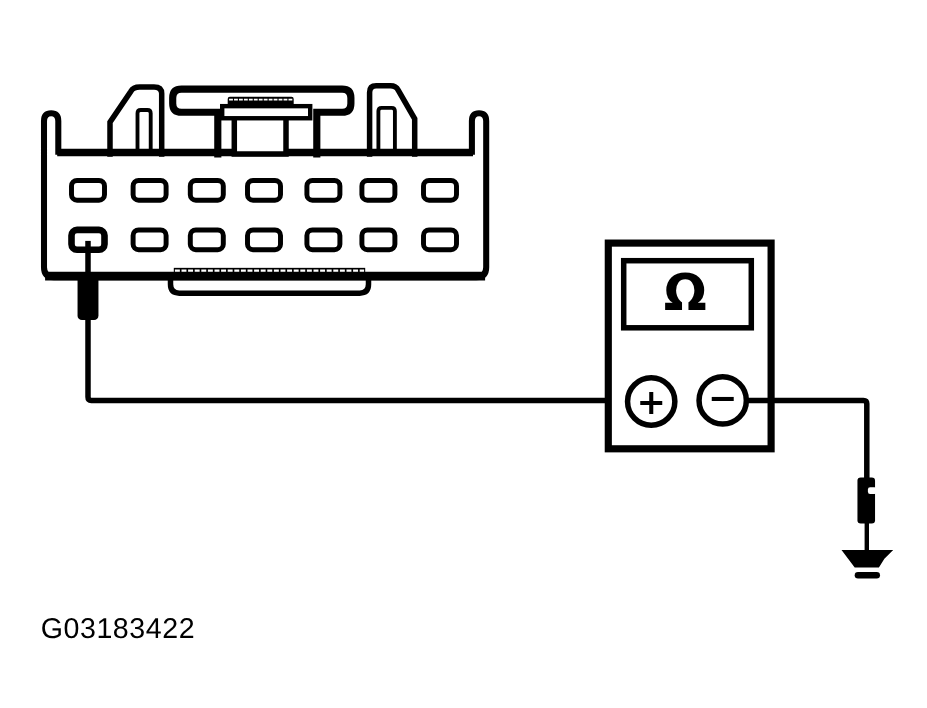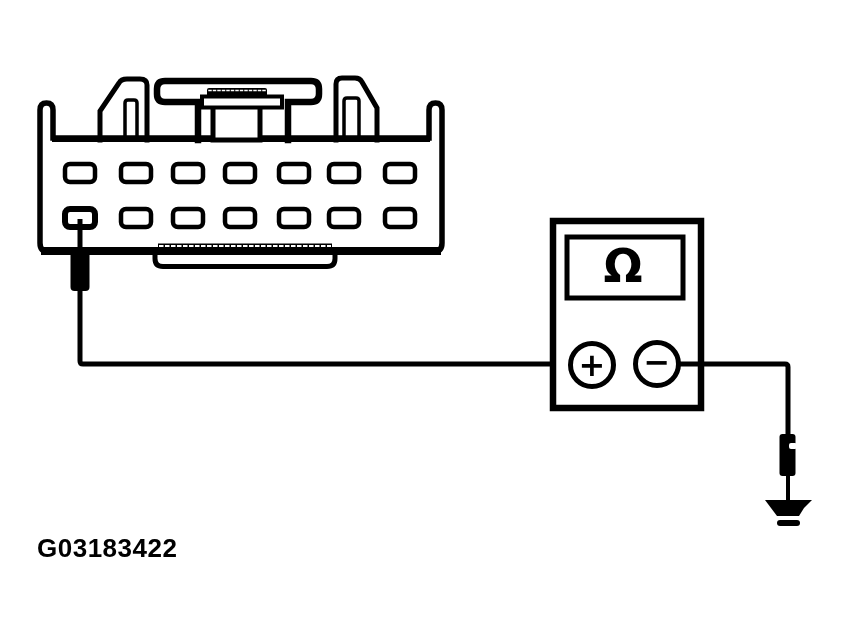--- a/index.html
+++ b/index.html
@@ -6,23 +6,23 @@
   .page {
     width: 843px; height: 644px;
     position: relative;
     background: #ffffff;
     overflow: hidden;
     font-family: "Liberation Sans", sans-serif;
   }
   .diagram-svg { position: absolute; left: 0; top: 0; }
   .figure-code {
     position: absolute;
-    left: 37px; top: 533px;
+    left: 37px; top: 556px;
     font-family: "Liberation Sans", sans-serif;
-    font-weight: bold;
+    font-weight: normal;
     font-size: 26px;
     letter-spacing: 0.5px;
     color: #000000;
   }
   .sym {
     font-family: "DejaVu Sans", "Liberation Sans", sans-serif;
     font-weight: bold;
     fill: #000000;
   }
 </style>

